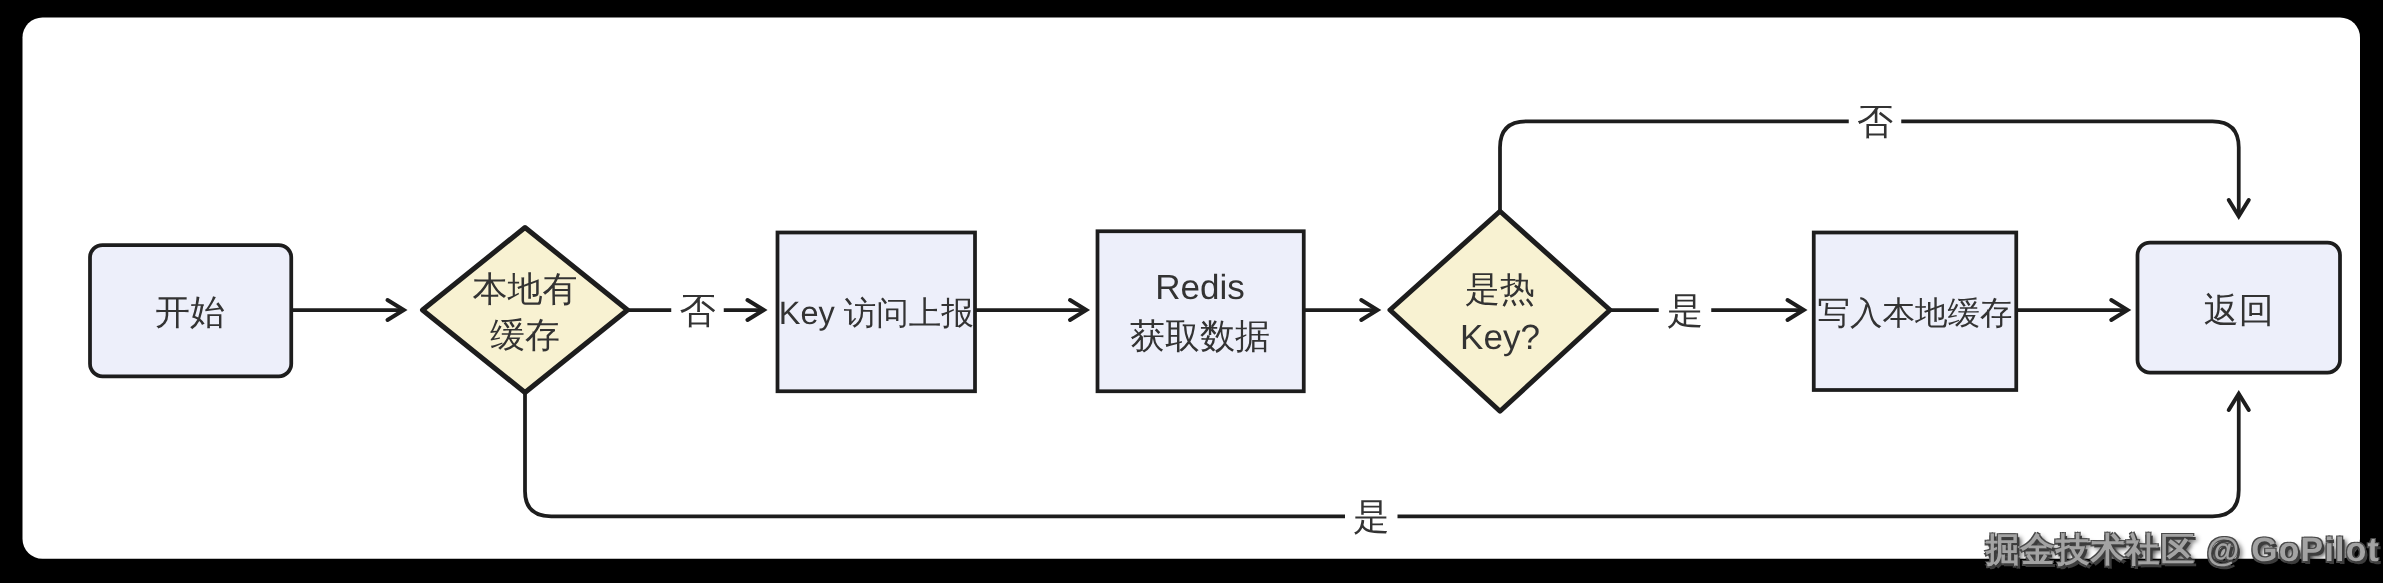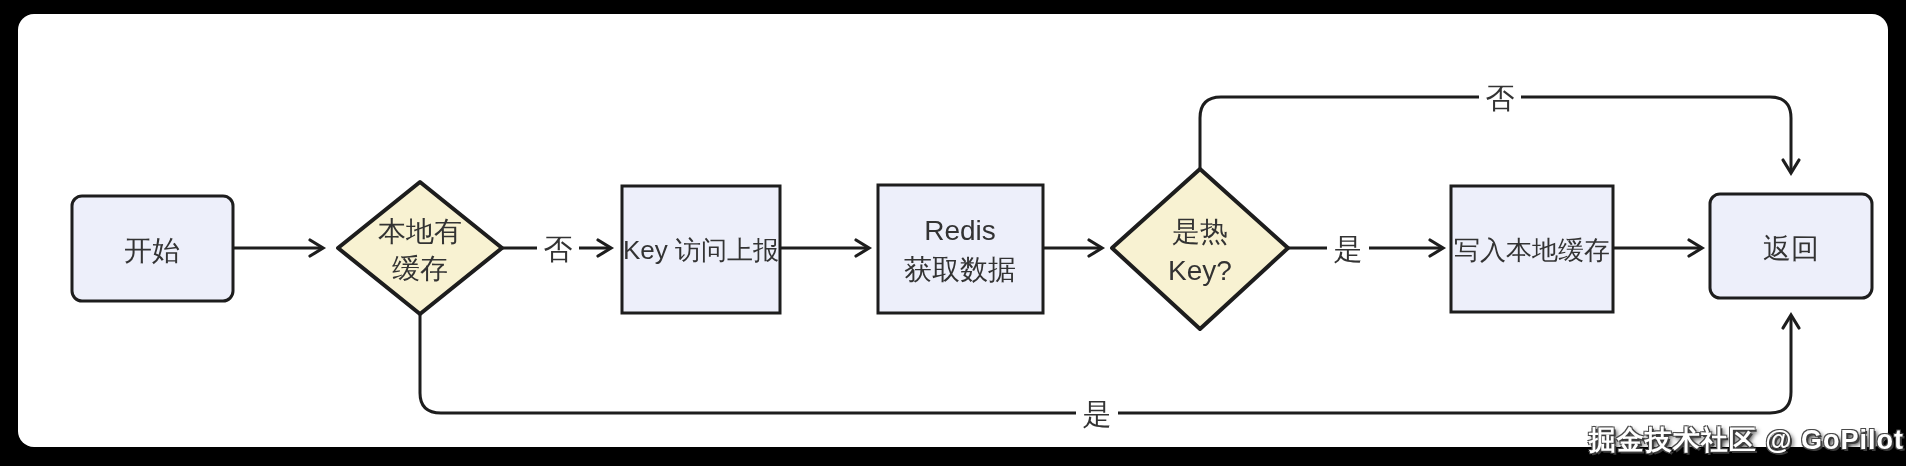--- a/index.html
+++ b/index.html
@@ -8,21 +8,21 @@
   svg{position:absolute;inset:0;display:block;}
   .canvas-bg{fill:var(--canvas,#fff);}
   .proc{fill:var(--process-fill,#edeffa);stroke:var(--stroke,#1d1d1d);stroke-width:3;}
   .term{fill:var(--process-fill,#edeffa);stroke:var(--stroke,#1d1d1d);stroke-width:3;}
   .decision{fill:var(--decision-fill,#f8f2d2);stroke:var(--stroke,#1d1d1d);stroke-width:4;stroke-linejoin:round;}
   .edge{fill:none;stroke:var(--stroke,#1d1d1d);stroke-width:3;stroke-linecap:round;}
   .nodetext{fill:var(--text,#333);font-size:28px;font-weight:500;text-anchor:middle;dominant-baseline:central;}
   .nodetext.small{font-size:26px;}
   .edgelabel{fill:var(--text,#333);font-size:29px;font-weight:500;text-anchor:middle;dominant-baseline:central;}
   .chip{fill:var(--canvas,#fff);}
-  .watermark{position:absolute;right:2px;bottom:8px;font-size:27px;font-weight:700;color:#ffffff;
+  .watermark{position:absolute;right:2px;bottom:8px;font-size:27px;font-weight:700;color:#a3a3a3;
              letter-spacing:1px;white-space:nowrap;
              text-shadow:2px 2px 0 #3c3c3c,-1px -1px 0 #4a4a4a,1px -1px 0 #4a4a4a,-1px 1px 0 #4a4a4a,3px 3px 4px rgba(0,0,0,.9);}
 </style>
 </head>
 <body>
 
 <div class="stage">
   <svg width="1906" height="466" viewBox="0 0 1906 466">
     <defs>
       <marker id="arrow" markerUnits="userSpaceOnUse" markerWidth="26" markerHeight="26" viewBox="0 0 26 26" refX="19" refY="13" orient="auto">

